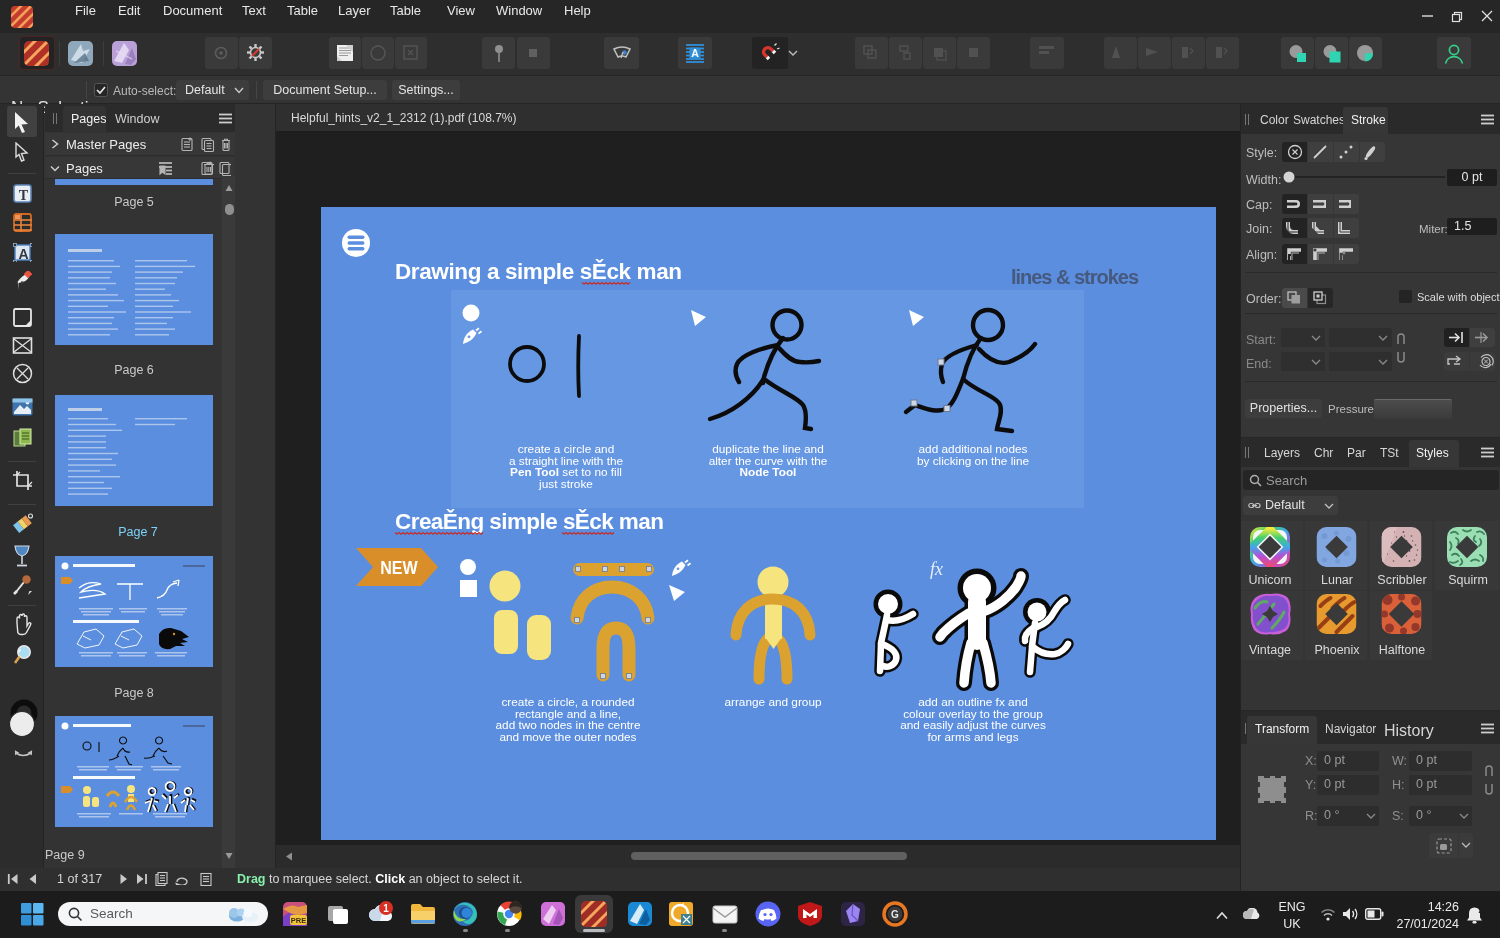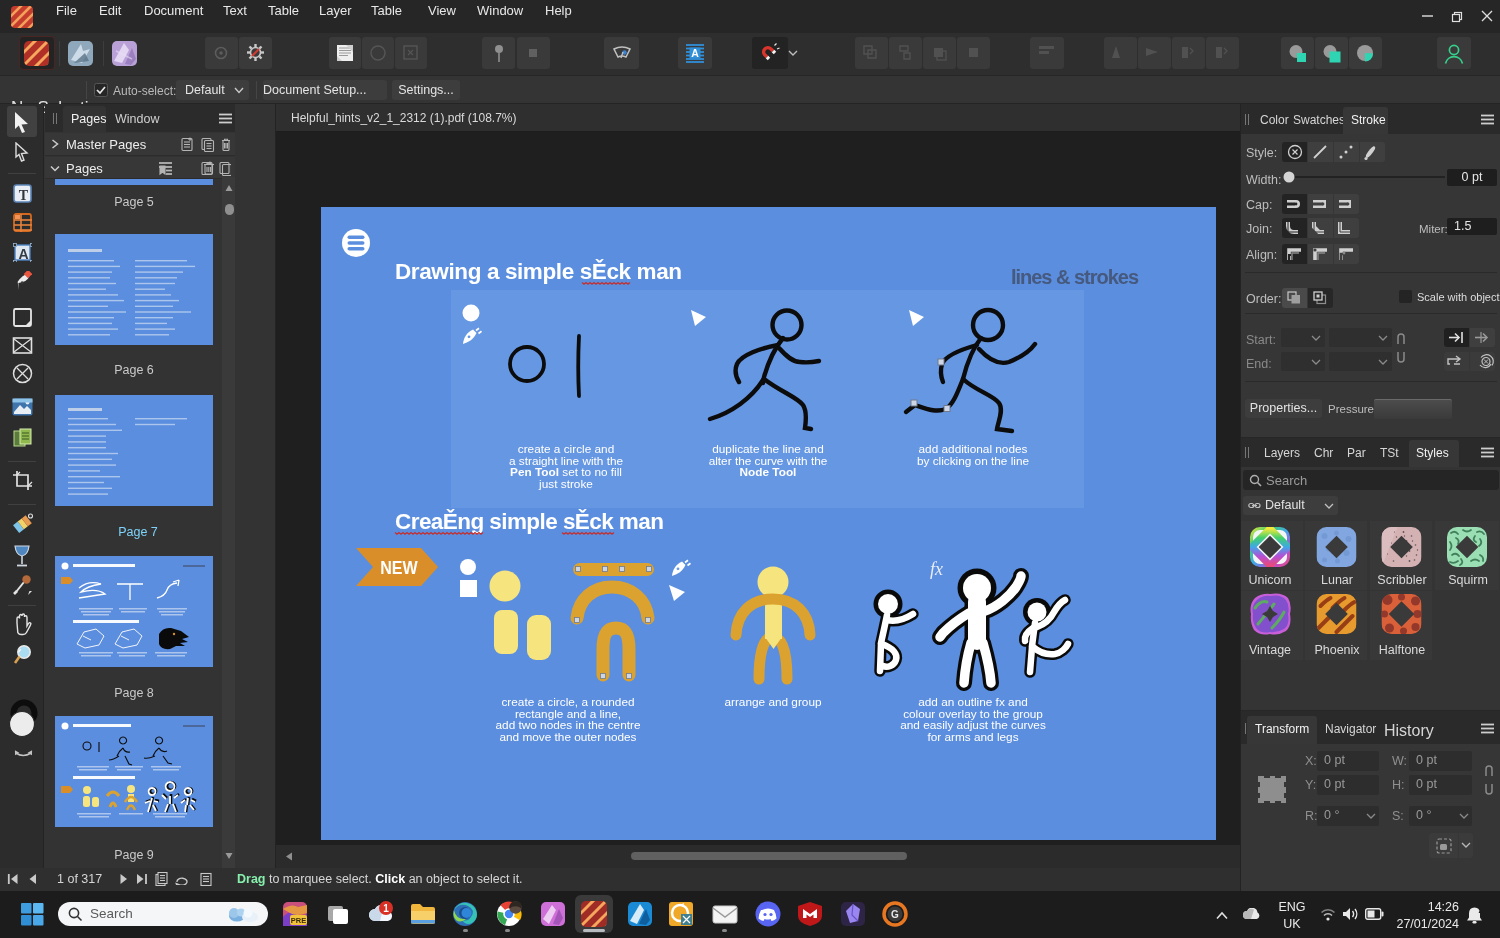--- a/index.html
+++ b/index.html
@@ -2,21 +2,21 @@
 <html><head>
 <meta charset="utf-8">
 <style>
   html,body{margin:0;padding:0;background:#333;}
   *{box-sizing:border-box;}
   #root{position:relative;width:1500px;height:938px;overflow:hidden;
     font-family:"Liberation Sans",sans-serif;background:#333333;}
   .abs{position:absolute;}
   
   #menubar{left:0;top:0;width:1500px;height:33px;background:#262626;color:#e8e8e8;font-size:13px;}
-  #menubar .mi{position:absolute;top:3px;}
+  #menubar .mi{position:absolute;top:3px;margin-left:19px;}
   
   #toolbar{left:0;top:33px;width:1500px;height:43px;background:#2e2e2e;border-bottom:1px solid #262626;}
   .tbtn{position:absolute;top:4px;height:32px;border-radius:3px;background:#3a3a3a;}
   
   #ctxbar{left:0;top:76px;width:1500px;height:28px;background:#343434;border-bottom:1px solid #242424;color:#e4e4e4;font-size:13px;}
   
   #toolstrip{left:0;top:104px;width:44px;height:764px;background:#2c2c2c;border-right:1px solid #232323;}
   .tsep{position:absolute;left:8px;width:28px;height:1px;background:#404040;}
   
   #pagespanel{left:45px;top:104px;width:190px;height:764px;background:#333333;}
@@ -271,21 +271,21 @@
         <path d="M3 7 L6 10 L11 4" fill="none" stroke="#e8e8e8" stroke-width="1.7"></path>
       </svg>
     <span class="abs" style="left:113px;top:8px;color:#b9b9b9;font-size:12px">Auto-select:</span>
     <div class="abs" style="left:176px;top:4px;width:73px;height:20px;background:#3d3d3d;border-radius:3px">
       <span class="abs" style="left:9px;top:3px;font-size:12.5px">Default</span>
       <svg class="abs" style="left:58px;top:7px" width="10" height="7">
           <path d="M1 1 L5 5.4 L9 1" fill="none" stroke="#c9c9c9" stroke-width="1.4"></path>
         </svg>
     </div>
     <div class="abs" style="left:256px;top:5px;width:1px;height:18px;background:#454545"></div>
-    <div class="abs" style="left:263px;top:4px;width:124px;height:20px;background:#3d3d3d;border-radius:3px;text-align:left;padding-top:3px;font-size:12.5px">Document Setup...</div>
+    <div class="abs" style="left:263px;top:4px;width:124px;height:20px;background:#3d3d3d;border-radius:3px;text-align:center;padding-top:3px;font-size:12.5px">Document Setup...</div>
     <div class="abs" style="left:392px;top:4px;width:68px;height:20px;background:#3d3d3d;border-radius:3px;text-align:center;padding-top:3px;font-size:12.5px">Settings...</div>
   </div>
 
   <div id="toolstrip" class="abs">
 
     <div class="abs" style="left:7px;top:2px;width:30px;height:31px;background:#414141;border-radius:3px"></div>
     <svg class="abs" style="left:13px;top:7px" width="18" height="22">
         <path d="M2 1 L15 13 L8.5 13.5 L12 21 L9 22 L5.8 14.5 L2 18 Z" fill="#f2f2f2"></path>
       </svg>
 
@@ -617,21 +617,21 @@
         <path d="M133 79 a3.5 3.5 0 1 1 0.1 0 M133 82 l-1 7 M130 84 l-4 3 M136 84 l4 2 M131 89 l-1 7 M135 89 l4 5"></path>
       </g>
       <g fill="#e4ebf6" opacity="0.6">
         <rect x="22" y="97" width="34" height="1.5"></rect>
           <rect x="24" y="100" width="30" height="1.5"></rect>
         <rect x="64" y="97" width="24" height="1.5"></rect>
         <rect x="98" y="97" width="34" height="1.5"></rect>
           <rect x="100" y="100" width="30" height="1.5"></rect>
       </g>
     </svg>
-    <div class="abs" style="left:0;top:744px;width:178px;text-align:center;color:#c9c9c9;font-size:12.5px">Page 9</div>
+    <div class="abs" style="left:0;top:744px;width:178px;text-align:left;color:#c9c9c9;font-size:12.5px">Page 9</div>
 
     <div class="abs" style="left:177px;top:73px;width:13px;height:691px;background:#3a3a3a"></div>
     <svg class="abs" style="left:180px;top:80px" width="8" height="8">
         <path d="M4 1 L7.5 7 L0.5 7 Z" fill="#9a9a9a"></path>
       </svg>
     <div class="abs" style="left:179.5px;top:100px;width:9px;height:11px;background:#8f8f8f;border-radius:5px"></div>
     <svg class="abs" style="left:180px;top:748px" width="8" height="8">
         <path d="M4 7 L7.5 1 L0.5 1 Z" fill="#9a9a9a"></path>
       </svg>
   </div>

